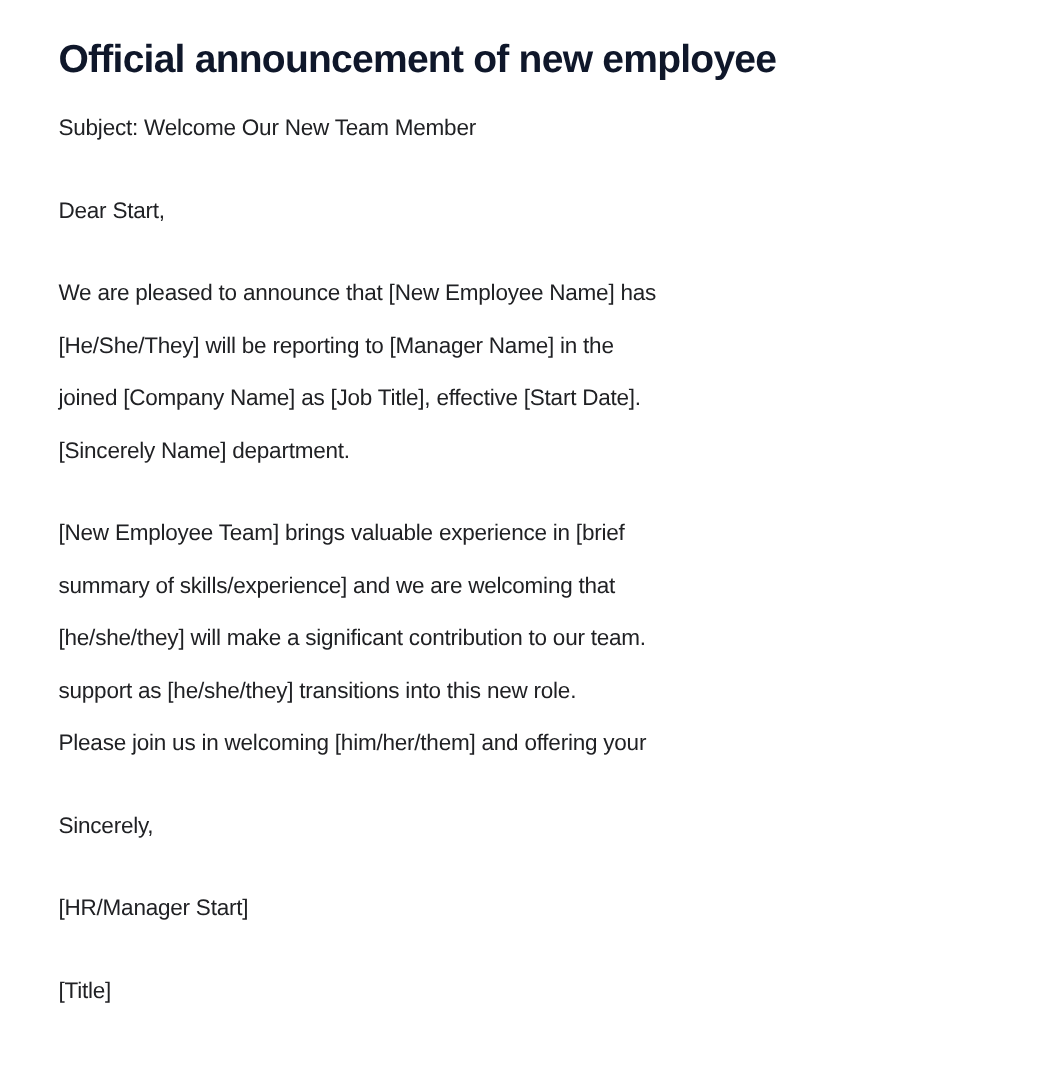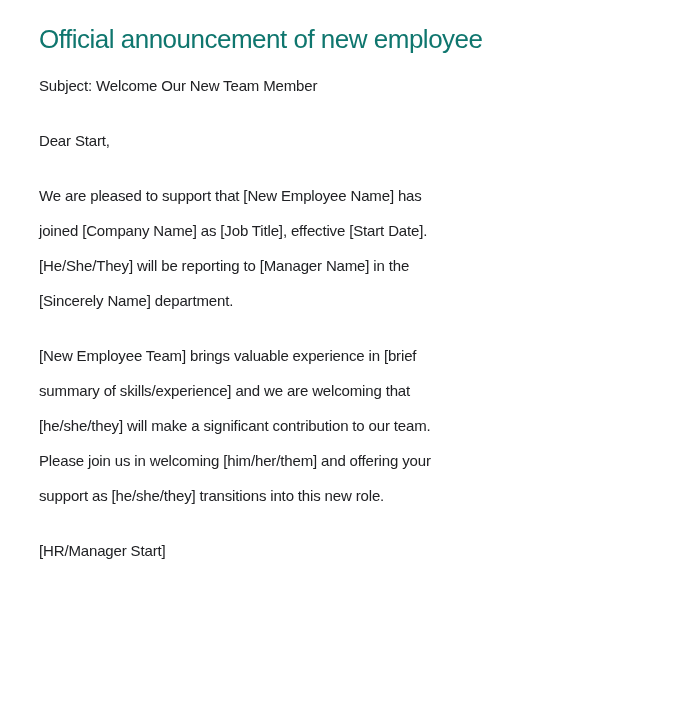--- a/index.html
+++ b/index.html
@@ -14,23 +14,23 @@
     font-family: "Liberation Sans", sans-serif;
     color: #202124;
     -webkit-font-smoothing: antialiased;
   }
   .doc {
     padding: 24px 34px 0 39px;
   }
   h1.doc-heading {
     font-size: 26px;
     line-height: 30px;
-    font-weight: normal;
+    font-weight: bold;
     letter-spacing: -0.5px;
-    color: #0f766e;
+    color: #0f172a;
     margin: 0 0 14px 0;
   }
   p.para {
     font-size: 15px;
     line-height: 35px;
     letter-spacing: -0.15px;
     margin: 0 0 20px 0;
   }
   .line {
     display: block;
@@ -42,31 +42,33 @@
 
 <div class="doc">
 
   <h1 class="doc-heading">Official announcement of new employee</h1>
 
   <p class="para">Subject: Welcome Our New Team Member</p>
 
   <p class="para">Dear Start,</p>
 
   <p class="para">
-    <span class="line">We are pleased to support that [New Employee Name] has</span>
+    <span class="line">We are pleased to announce that [New Employee Name] has</span>
+    <span class="line">[He/She/They] will be reporting to [Manager Name] in the</span>
     <span class="line">joined [Company Name] as [Job Title], effective [Start Date].</span>
-    <span class="line">[He/She/They] will be reporting to [Manager Name] in the</span>
     <span class="line">[Sincerely Name] department.</span>
   </p>
 
   <p class="para">
     <span class="line">[New Employee Team] brings valuable experience in [brief</span>
     <span class="line">summary of skills/experience] and we are welcoming that</span>
     <span class="line">[he/she/they] will make a significant contribution to our team.</span>
+    <span class="line">support as [he/she/they] transitions into this new role.</span>
     <span class="line">Please join us in welcoming [him/her/them] and offering your</span>
-    <span class="line">support as [he/she/they] transitions into this new role.</span>
   </p>
 
+  <p class="para">Sincerely,</p>
 
   <p class="para">[HR/Manager Start]</p>
 
+  <p class="para">[Title]</p>
 
 </div>
 
 </body></html>

